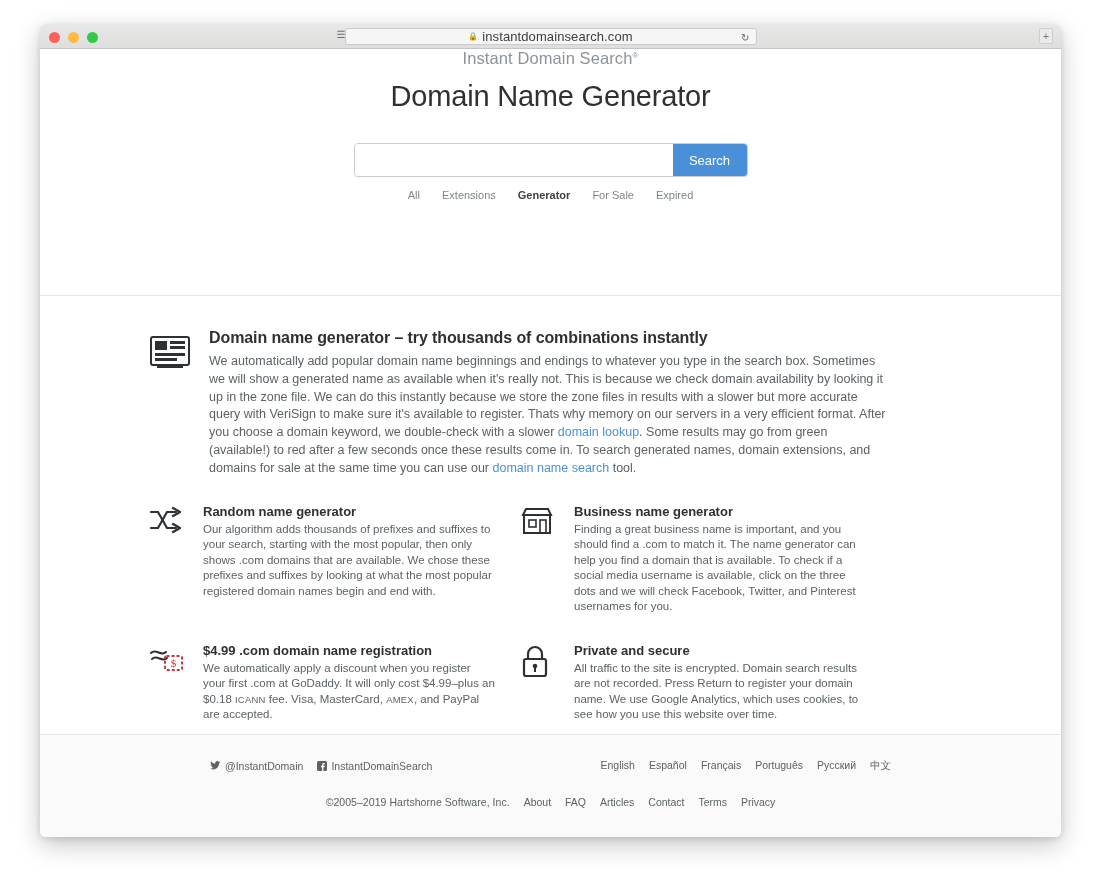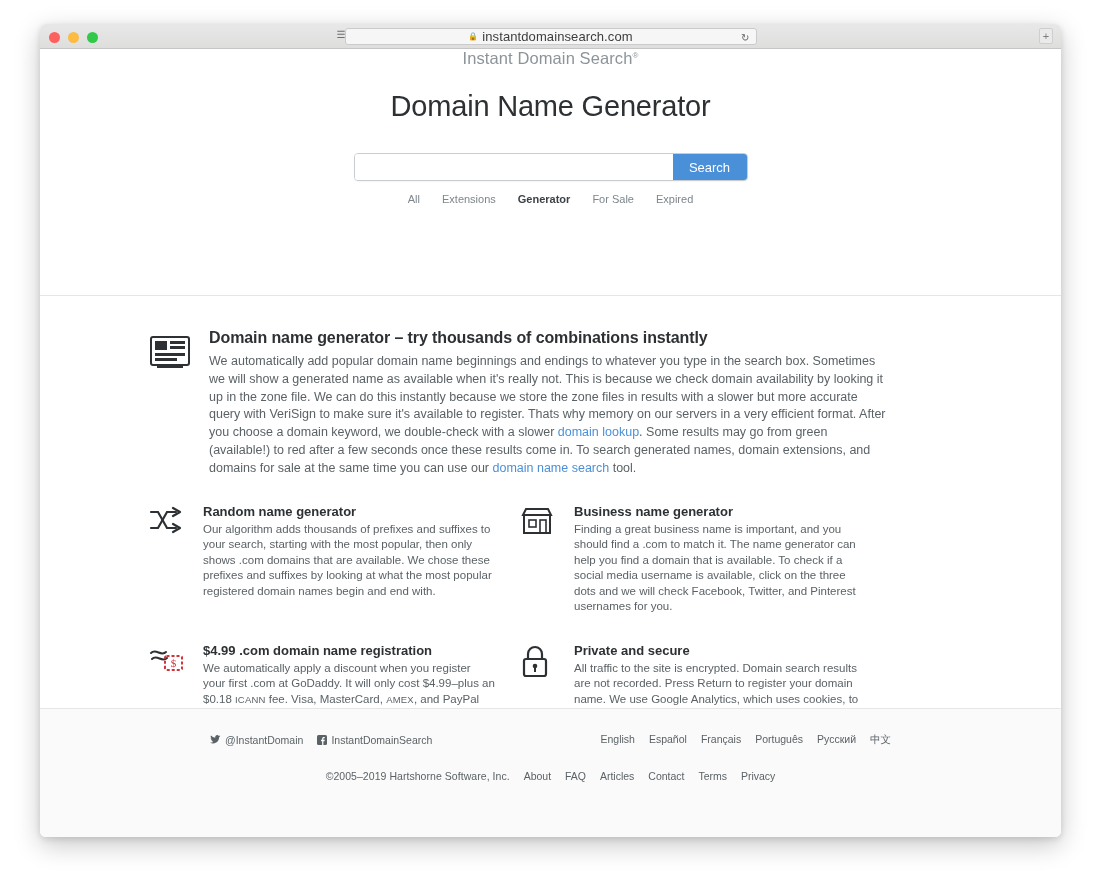--- a/index.html
+++ b/index.html
@@ -108,30 +108,30 @@
   .brand {
     text-align: center;
     font-size: 16.5px;
     color: #8d9499;
     font-weight: normal;
     letter-spacing: 0.1px;
   }
   .brand sup { font-size: 8px; vertical-align: super; }
   .page-title {
     text-align: center;
-    margin-top: 22px;
+    margin-top: 12px;
     font-size: 29px;
     font-weight: normal;
     color: #2d3134;
     letter-spacing: -0.2px;
   }
   .search-row {
     margin: 30px auto 0;
     width: 394px;
-    height: 28px;
+    height: 34px;
     display: flex;
     border: 1px solid #c9cdd0;
     border-radius: 4px;
     overflow: hidden;
     box-shadow: 0 1px 1px rgba(0,0,0,0.04);
     background: #fff;
   }
   .search-input {
     flex: 1;
     border: none;
@@ -210,21 +210,21 @@
     font-size: 11.5px;
     line-height: 15.5px;
     color: #5b6266;
   }
   .smallcaps { font-size: 9.5px; letter-spacing: 0.2px; }
 
   
   .footer {
     position: absolute;
     left: 0; right: 0; bottom: 0;
-    height: 129px;
+    height: 103px;
     background: #fafafa;
     border-top: 1px solid #e6e6e6;
   }
   .footer-top {
     display: flex;
     justify-content: space-between;
     padding: 24px 170px 0 170px;
     font-size: 10.5px;
     color: #5b6266;
   }

